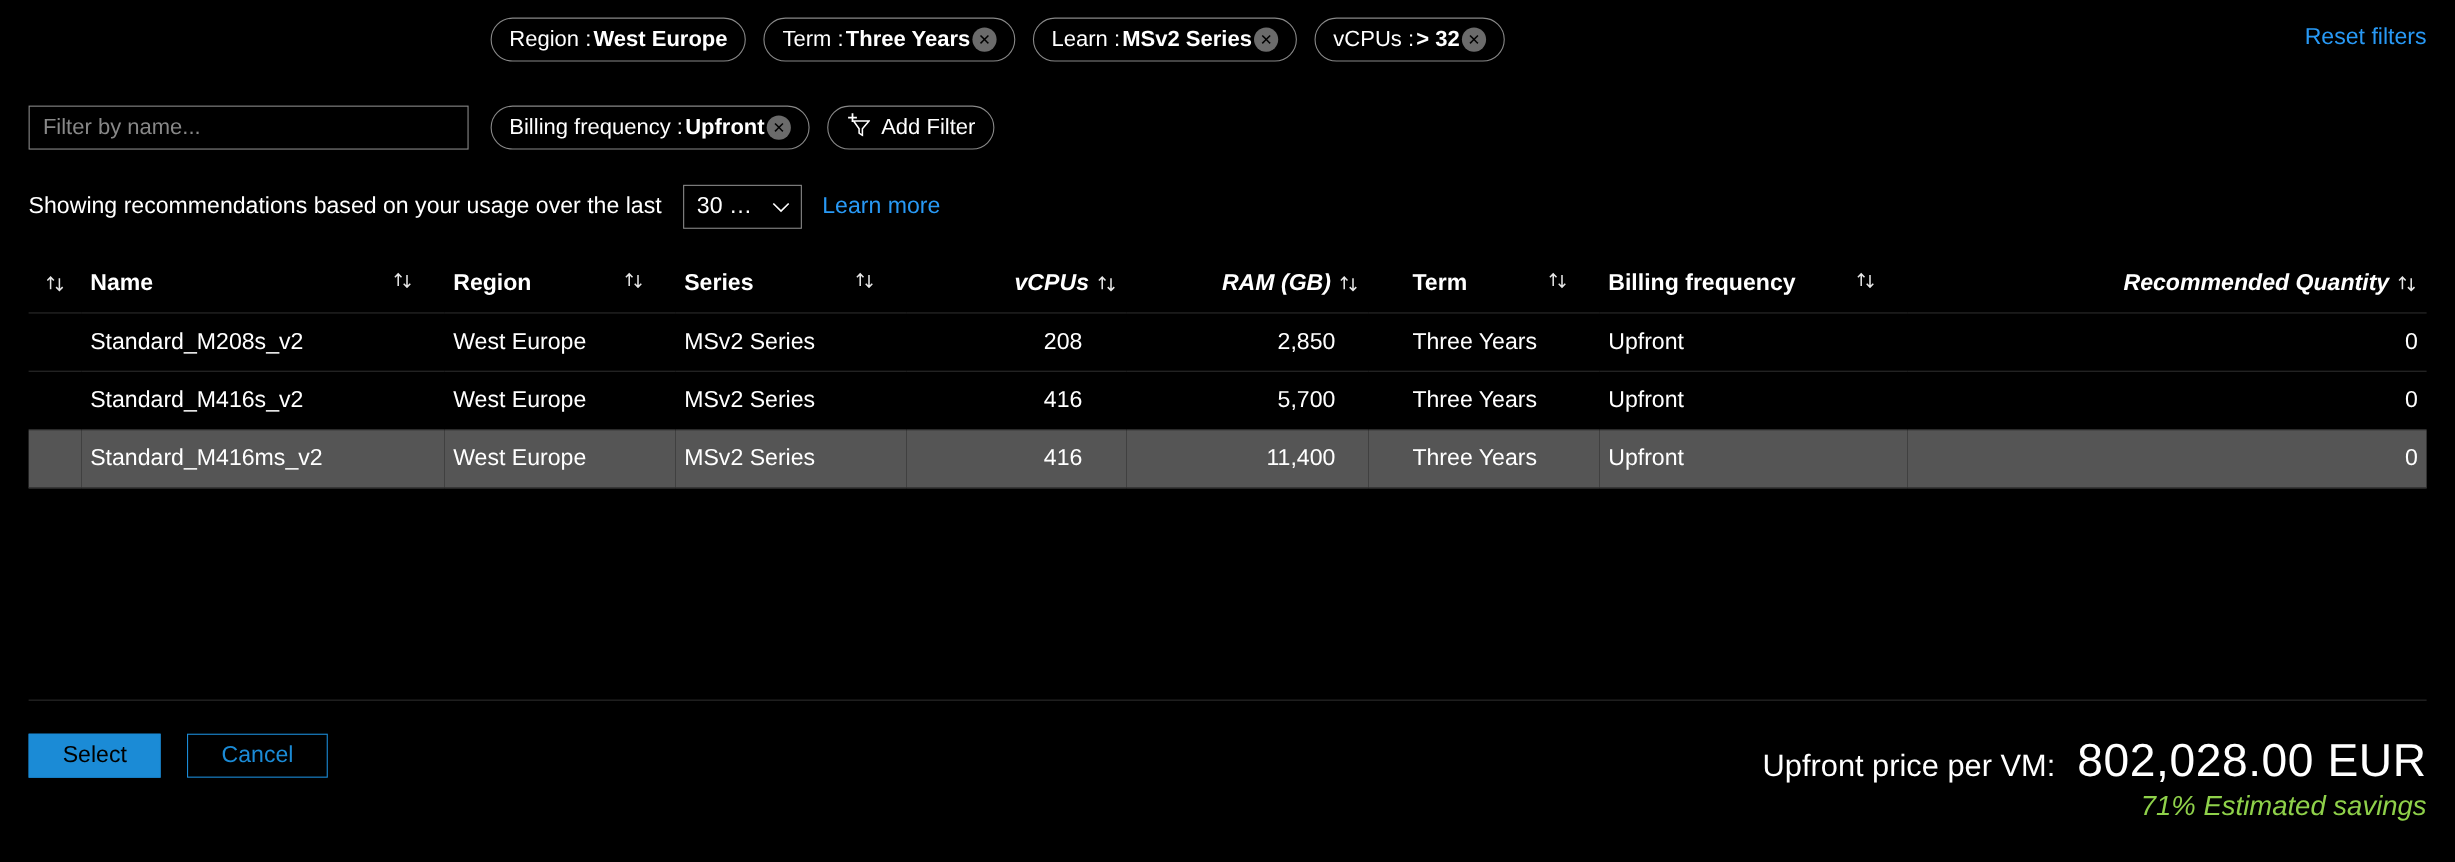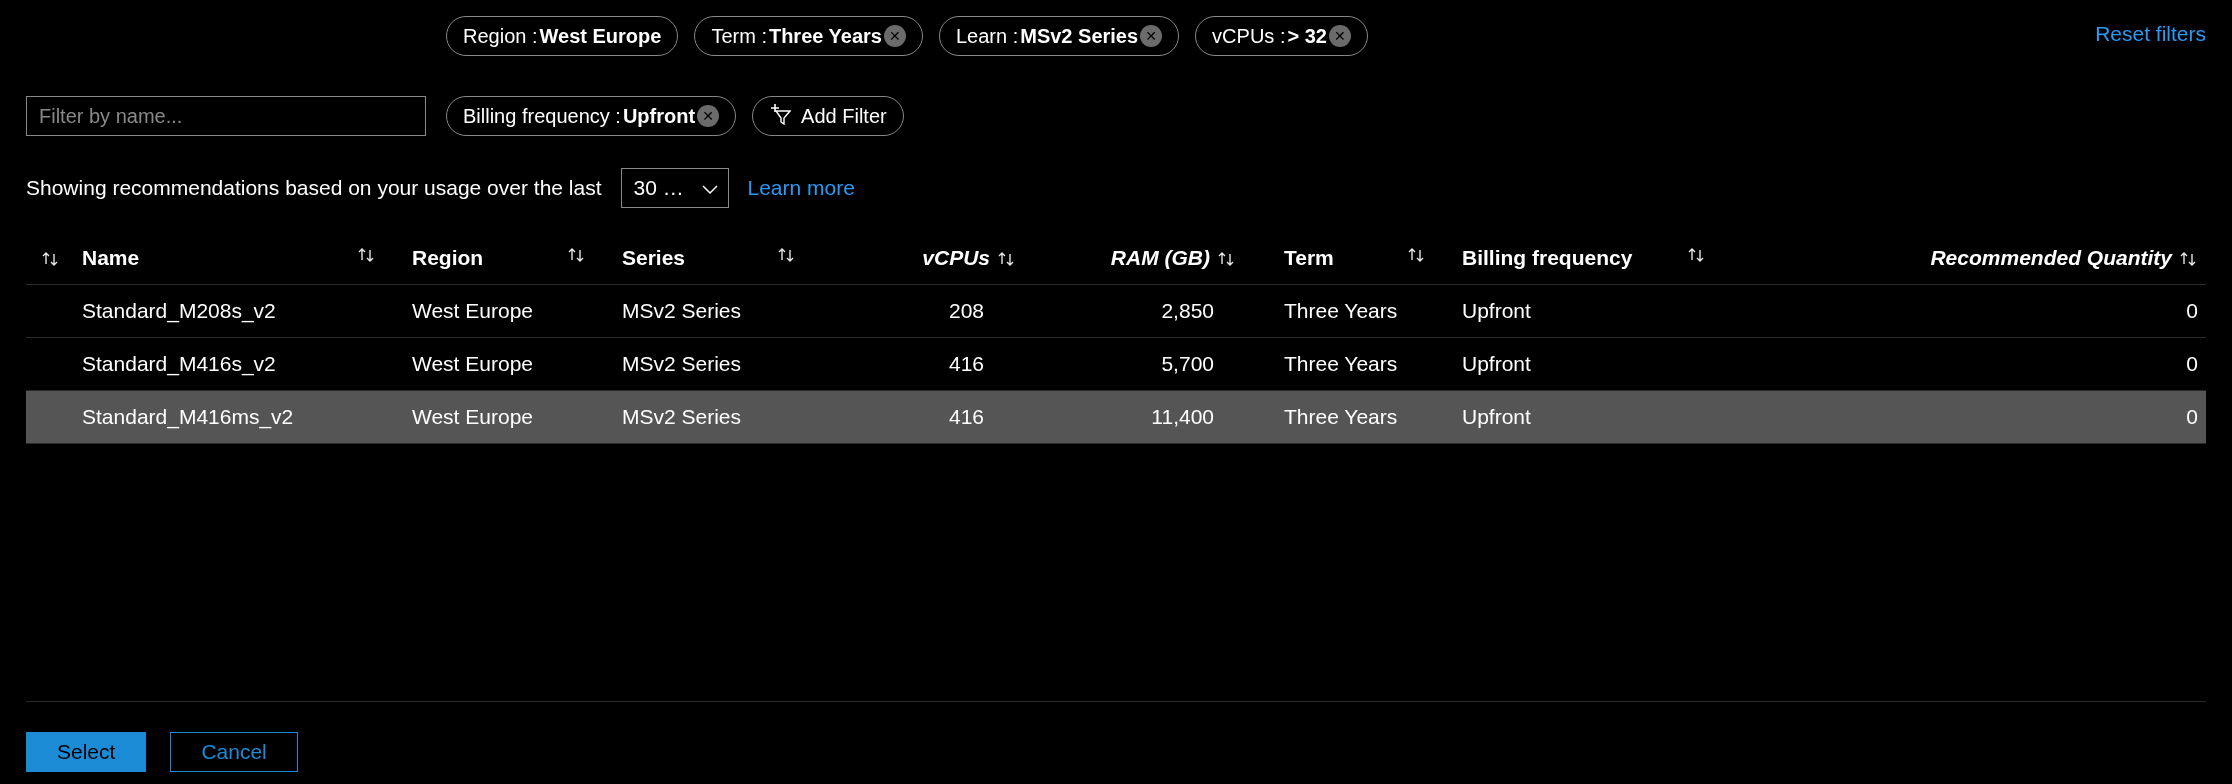--- a/index.html
+++ b/index.html
@@ -129,21 +129,21 @@
   .table tbody tr { cursor:pointer; }
 
   
   .footer-sep {
     margin-top:auto;
     border-top:1px solid #2b2b2b;
     padding-top:30px;
     display:flex;
     align-items:flex-start;
     gap:24px;
-    padding-bottom:12px;
+    padding-bottom:36px;
   }
   .btn {
     height:40px;
     padding:0 30px;
     font-size:21px;
     cursor:pointer;
     display:inline-flex;
     align-items:center;
     justify-content:center;
   }
@@ -341,16 +341,21 @@
           <td>Upfront</td>
           <td class="num">0</td>
         </tr>
       </tbody>
   </table>
 
   <div class="footer-sep">
     <div class="btn primary">Select</div>
     <div class="btn secondary">Cancel</div>
     <div class="price-block">
+      <div class="price-line">
+        <span class="price-label">Upfront price per VM:</span>
+        <span class="price-value">802,028.00 EUR</span>
+      </div>
+      <div class="savings">71% Estimated savings</div>
     </div>
   </div>
 
 </div>
 
 </body></html>

